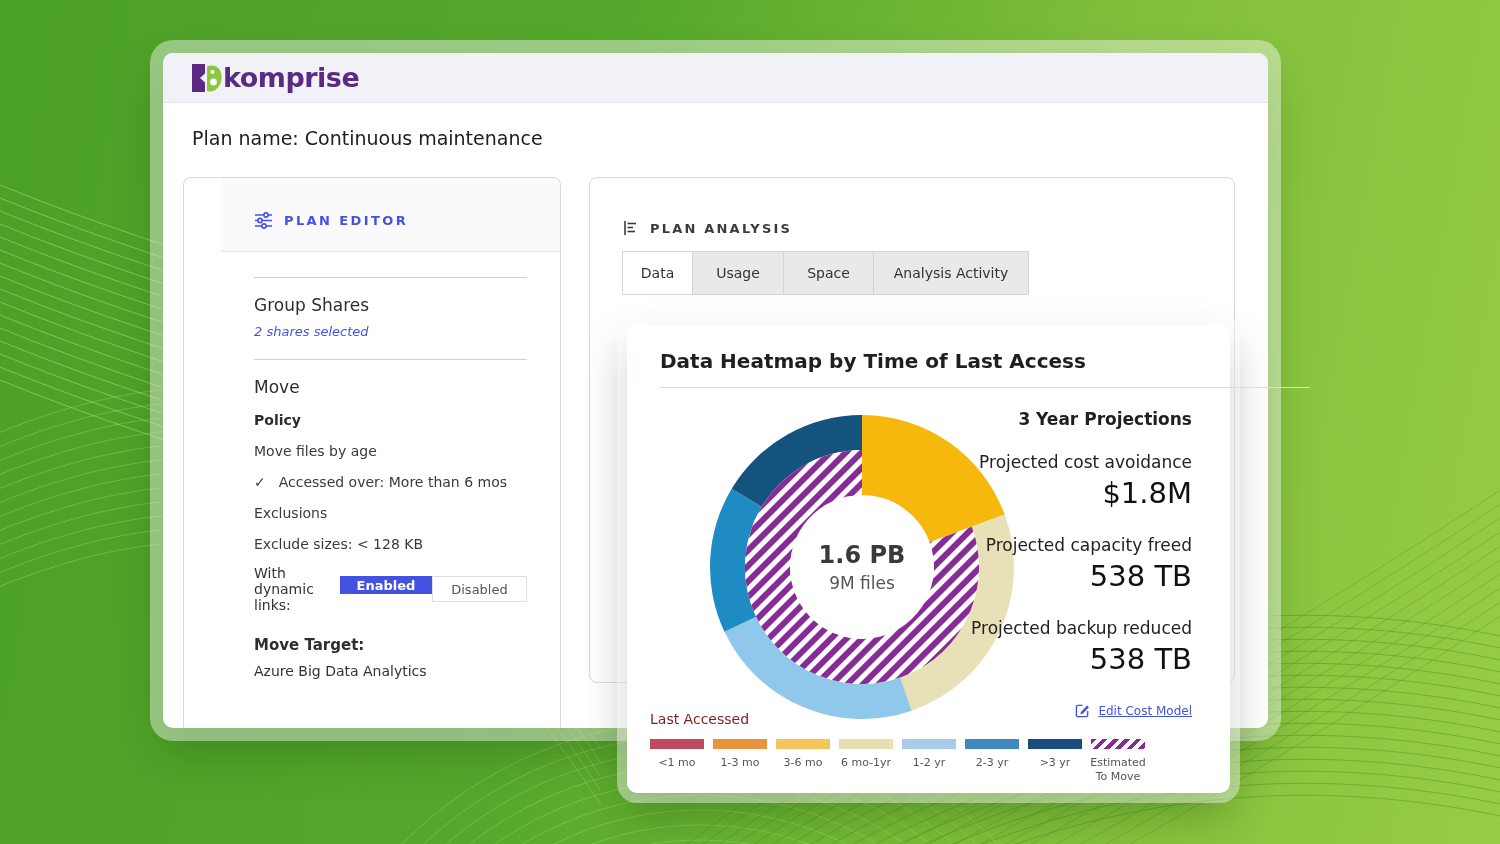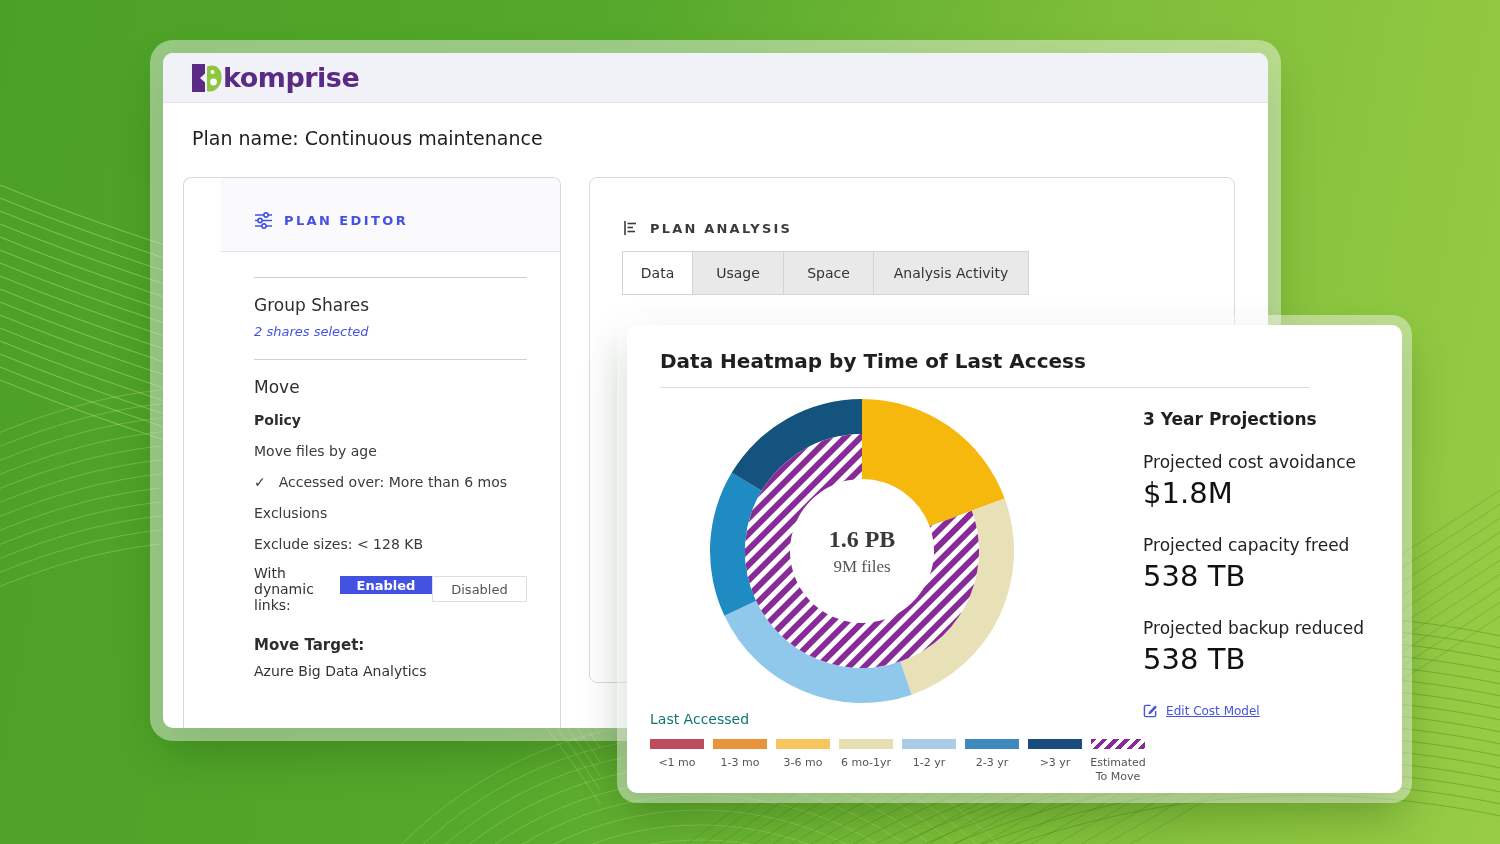--- a/index.html
+++ b/index.html
@@ -65,42 +65,42 @@
     color:#3b3b3b; font-size:13px; font-weight:700; letter-spacing:2.2px; }
   .tabs { display:flex; margin:15px 0 0 32px; }
   .tab { height:44px; border:1px solid #D4D4D8; background:#E9E9E9; color:#333;
     font-size:14px; font-family:inherit; cursor:pointer; margin-left:-1px; }
   .tab:first-child { margin-left:0; }
   .tab.active { background:#fff; }
   .tab-data { width:71px; } .tab-usage { width:92px; } .tab-space { width:91px; } .tab-activity { width:156px; }
 
   
   .heatmap-card {
-    position:absolute; left:627px; top:325px; width:775px; height:468px;
+    position:absolute; left:627px; top:325px; width:603px; height:468px;
     background:#fff; border-radius:10px; z-index:5;
     box-shadow:0 0 0 10px rgba(255,255,255,0.42), 0 20px 44px rgba(15,60,5,0.32);
   }
   .heatmap-title { position:absolute; left:33px; top:24px; font-size:20px; font-weight:600; color:#1f1f1f; }
   .title-divider { position:absolute; left:33px; top:62px; width:650px; border:none; border-top:1px solid #DCDCE0; }
-  .donut-wrap { position:absolute; left:82px; top:73px; width:306px; height:306px;font-family:Liberation Serif, serif; }
+  .donut-wrap { position:absolute; left:82px; top:89px; width:306px; height:306px; }
   .donut-center { position:absolute; left:81px; top:113px; width:144px; height:80px;
     display:flex; flex-direction:column; align-items:center; justify-content:center; }
   .donut-big { font-size:24px; font-weight:700; color:#3a3a3a; }
   .donut-small { font-size:17px; color:#555; margin-top:4px; }
 
-  .projections { position:absolute; right:38px; top:84px; display:flex; flex-direction:column; align-items:flex-start; text-align:right; }
+  .projections { position:absolute; right:38px; top:84px; display:flex; flex-direction:column; align-items:flex-end; text-align:right; }
   .proj-heading { font-size:17px; font-weight:700; color:#1f1f1f; margin-bottom:21px; }
   .proj-label { font-size:17px; color:#222; line-height:24px; }
   .proj-value { font-size:29px; color:#111; line-height:38px; margin-bottom:21px; }
   .edit-link { display:flex; align-items:center; gap:8px; margin-top:4px; font-size:12px;
     color:#4452E1; text-decoration:none; }
   .edit-link span { text-decoration:underline; }
 
   .legend { position:absolute; left:23px; top:386px; }
-  .legend-heading { font-size:14px; color:#0f766e; }
+  .legend-heading { font-size:14px; color:#7f1d1d; }
   .legend-items { display:flex; gap:9px; margin-top:12px; }
   .legend-item { width:54px; display:flex; flex-direction:column; align-items:center; }
   .swatch { width:54px; height:10px; }
   .legend-label { font-size:11px; color:#555; margin-top:7px; white-space:nowrap; text-align:center; line-height:14px; }
 </style>
 </head>
 <body>
 
 <svg class="bg-waves" width="1500" height="844" viewBox="0 0 1500 844">
   <defs>

